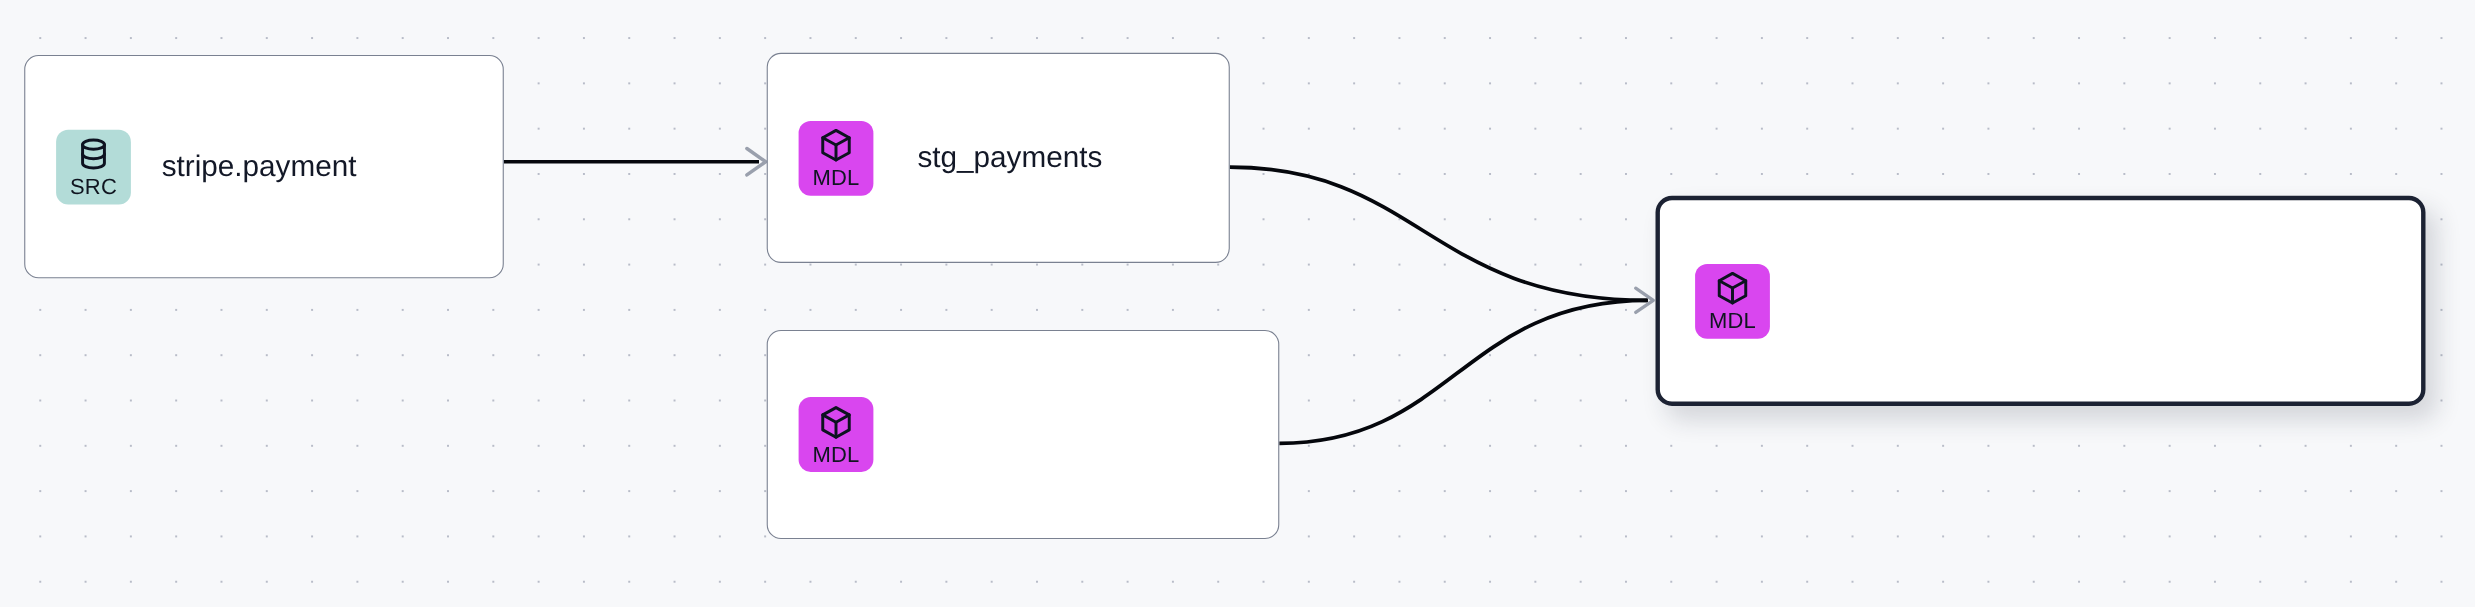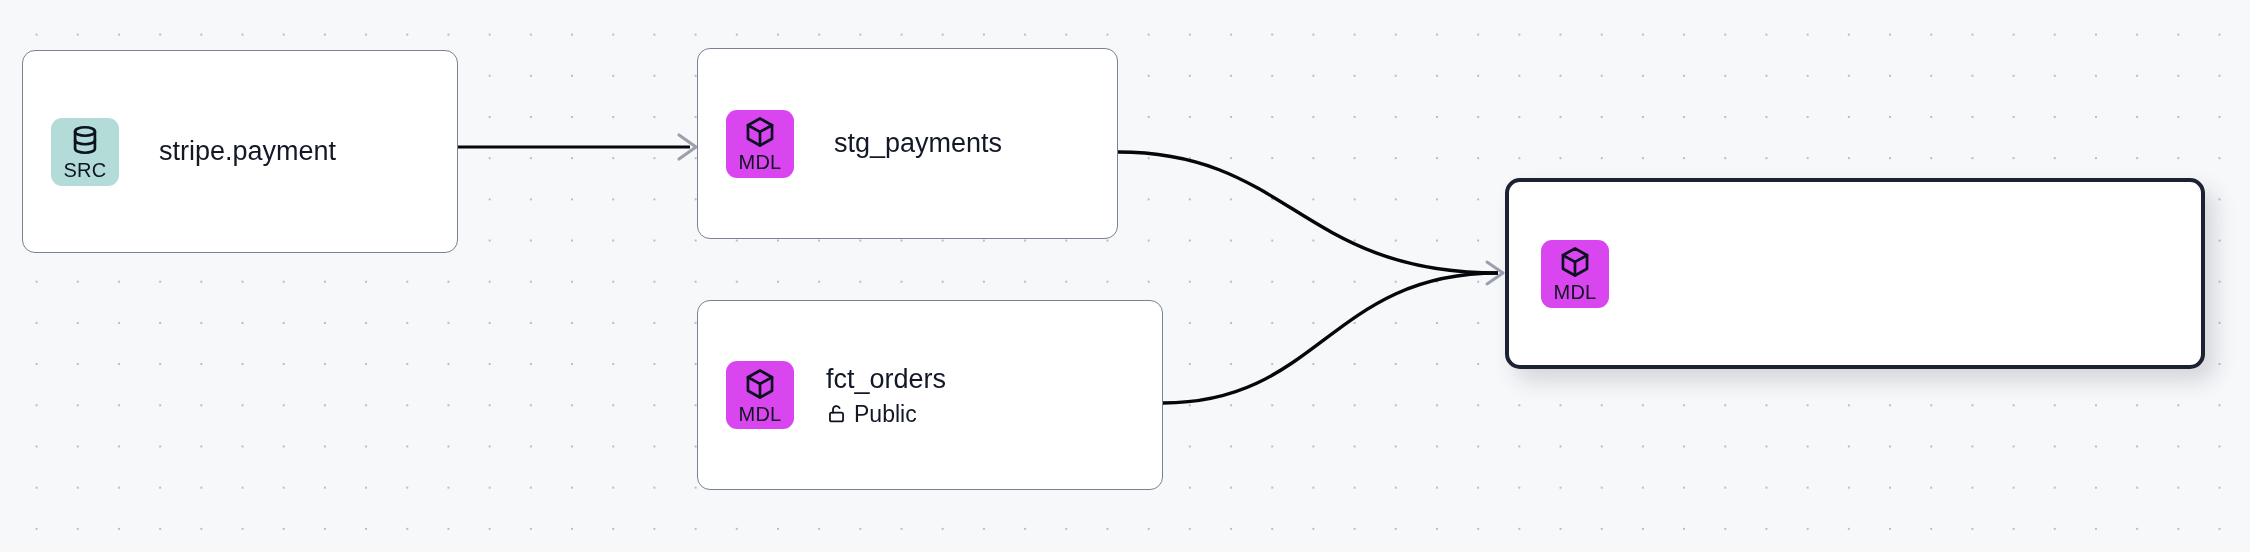--- a/index.html
+++ b/index.html
@@ -52,21 +52,21 @@
   }
   .node-sub{
     display:flex;align-items:center;gap:7px;
     font-size:23px;line-height:28px;color:#131827;
     margin-top:4px;white-space:nowrap;
   }
   .node-sub svg{display:block;flex:0 0 auto;}
 
   
   #node-stripe-payment{left:22px;top:50px;width:436px;height:203px;padding-left:28px;}
-  #node-stripe-payment .node-body{margin-left:40px;}
+  #node-stripe-payment .node-body{margin-left:28px;}
 
   #node-stg-payments{left:697px;top:48px;width:421px;height:191px;padding-left:28px;}
   #node-stg-payments .node-body{margin-left:40px;align-items:flex-end;}
 
   #node-fct-orders{left:697px;top:300px;width:466px;height:190px;padding-left:28px;}
   #node-fct-orders .node-body{margin-left:32px;}
 
   #node-agg-customer-payment-journey{left:1505px;top:178px;width:700px;height:191px;padding-left:32px;}
   #node-agg-customer-payment-journey .node-body{margin-left:44px;}
 </style>
@@ -125,30 +125,20 @@
 
   <div class="node" id="node-fct-orders">
     <div class="badge mdl">
       <svg width="34" height="34" viewBox="0 0 24 24" fill="none" stroke="#0d1220" stroke-width="1.9" stroke-linecap="round" stroke-linejoin="round">
         <path d="M12 2.5 20.5 7.2v9.6L12 21.5 3.5 16.8V7.2z"></path>
         <path d="M3.5 7.2 12 11.9l8.5-4.7"></path>
         <path d="M12 11.9v9.6"></path>
       </svg>
       <span class="badge-text">MDL</span>
     </div>
-    <div class="node-body">
-      <div class="node-title">fct_orders</div>
-      <div class="node-sub">
-        <svg width="21" height="21" viewBox="0 0 24 24" fill="none" stroke="#0d1220" stroke-width="2" stroke-linecap="round" stroke-linejoin="round">
-          <rect x="4.5" y="11" width="15" height="10" rx="2"></rect>
-          <path d="M8 11V7.5a4 4 0 0 1 7.6-1.7"></path>
-        </svg>
-        <span>Public</span>
-      </div>
-    </div>
   </div>
 
   <div class="node selected" id="node-agg-customer-payment-journey">
     <div class="badge mdl">
       <svg width="34" height="34" viewBox="0 0 24 24" fill="none" stroke="#0d1220" stroke-width="1.9" stroke-linecap="round" stroke-linejoin="round">
         <path d="M12 2.5 20.5 7.2v9.6L12 21.5 3.5 16.8V7.2z"></path>
         <path d="M3.5 7.2 12 11.9l8.5-4.7"></path>
         <path d="M12 11.9v9.6"></path>
       </svg>
       <span class="badge-text">MDL</span>

